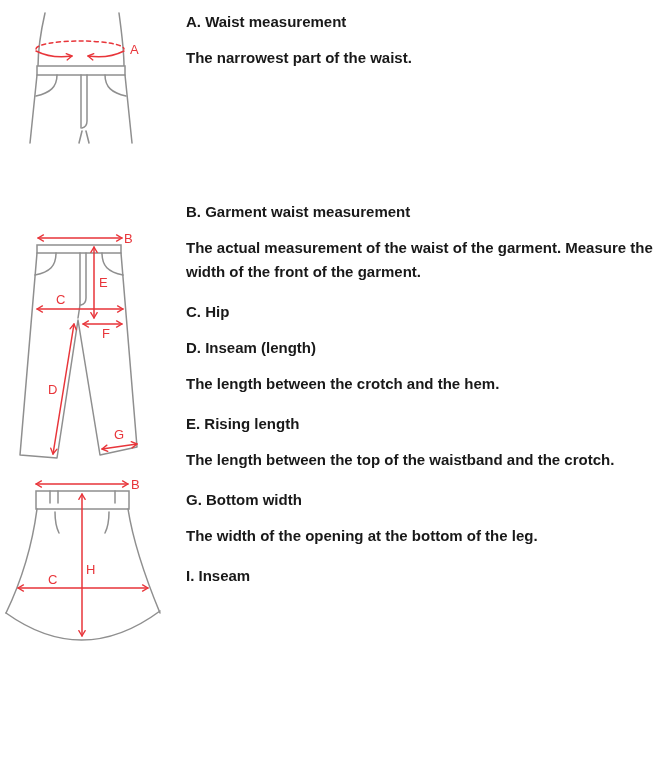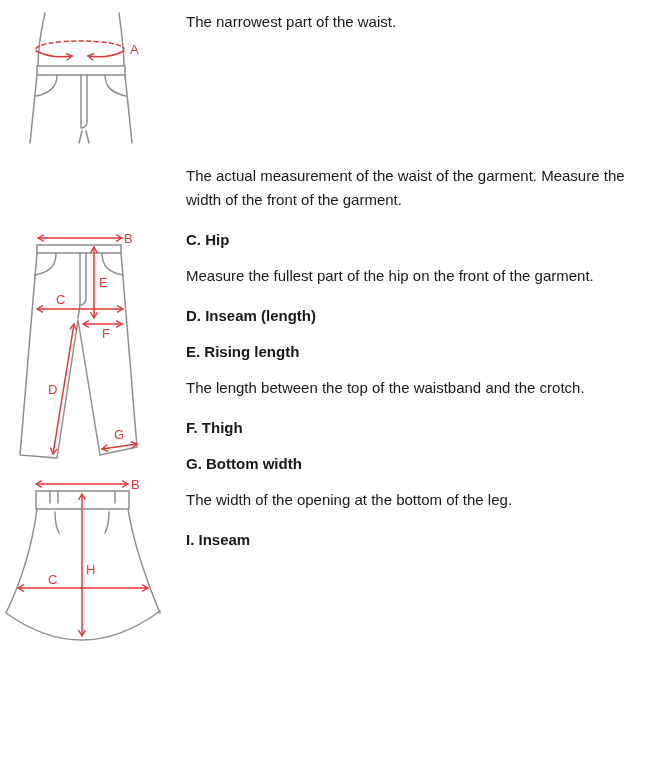--- a/index.html
+++ b/index.html
@@ -11,21 +11,21 @@
   }
   .page { position: relative; width: 667px; height: 774px; background: #fff; }
 
   
   .text-col { position: absolute; left: 186px; top: 10px; width: 477px; }
   .sec-title {
     font-size: 15px; font-weight: 700; line-height: 24px;
     margin: 0 0 12px 0; color: #191919;
   }
   .sec-body {
-    font-size: 15px; font-weight: 400; line-height: 24px;
+    font-size: 15px; font-weight: 700; line-height: 24px;
     margin: 0 0 16px 0; color: #191919;
   }
   .spacer-a { height: 114px; }
 
   
   .diagram { position: absolute; left: 0; }
   .diagram.waist { top: 0; }
   .diagram.pants { top: 225px; }
   .diagram.skirt { top: 472px; }
 
@@ -134,35 +134,36 @@
     </g>
     <text class="mlabel" x="86" y="102">H</text>
     <g>
       <path class="measure" d="M18,116 L148,116" marker-start="url(#as)" marker-end="url(#as)"></path>
     </g>
     <text class="mlabel" x="48" y="112">C</text>
   </svg>
 
   <div class="text-col">
 
+    <h3 class="sec-title">A. Waist measurement</h3>
     <p class="sec-body">The narrowest part of the waist.</p>
 
     <div class="spacer-a"></div>
 
+    <h3 class="sec-title">B. Garment waist measurement</h3>
     <p class="sec-body">The actual measurement of the waist of the garment. Measure the width of the front of the garment.</p>
 
     <h3 class="sec-title">C. Hip</h3>
-    <p class="sec-body">Measure the fullest part of the hip on the front of the garment.</p>
 
     <h3 class="sec-title">D. Inseam (length)</h3>
+    <p class="sec-body">The length between the crotch and the hem.</p>
 
     <h3 class="sec-title">E. Rising length</h3>
     <p class="sec-body">The length between the top of the waistband and the crotch.</p>
 
-    <h3 class="sec-title">F. Thigh</h3>
 
     <h3 class="sec-title">G. Bottom width</h3>
     <p class="sec-body">The width of the opening at the bottom of the leg.</p>
 
 
     <h3 class="sec-title">I. Inseam</h3>
 
   </div>
 </div>
 

